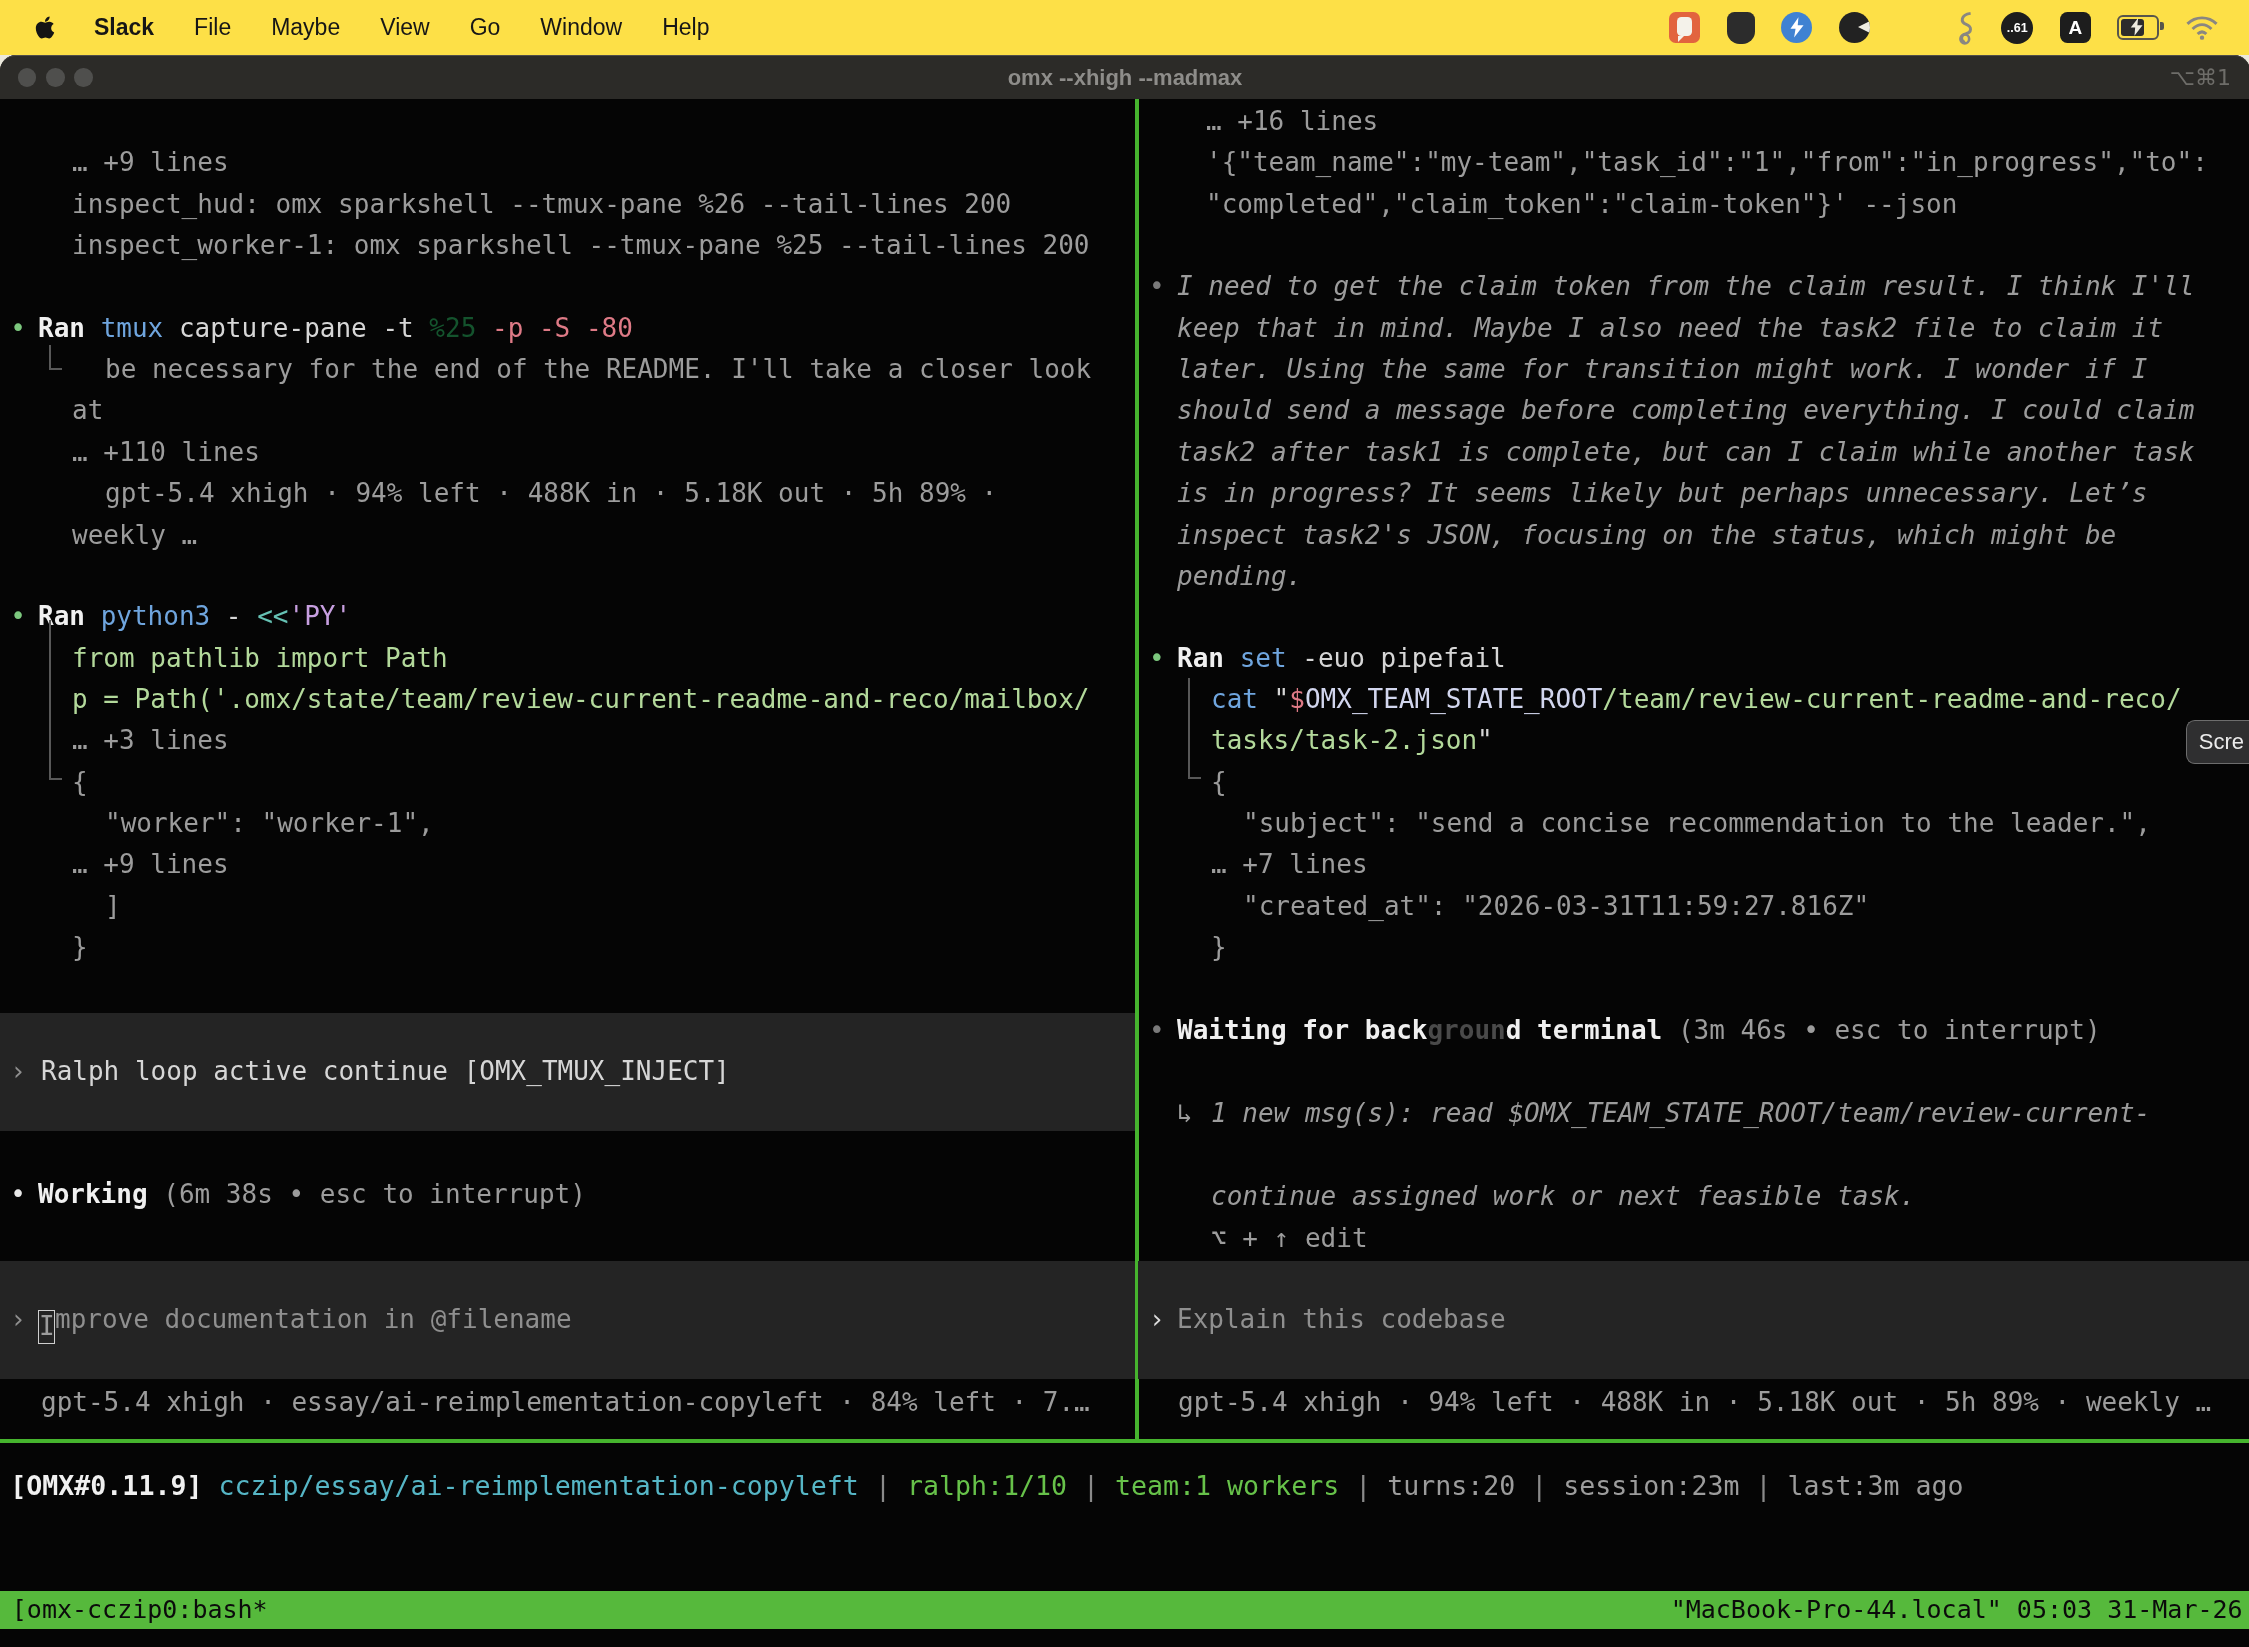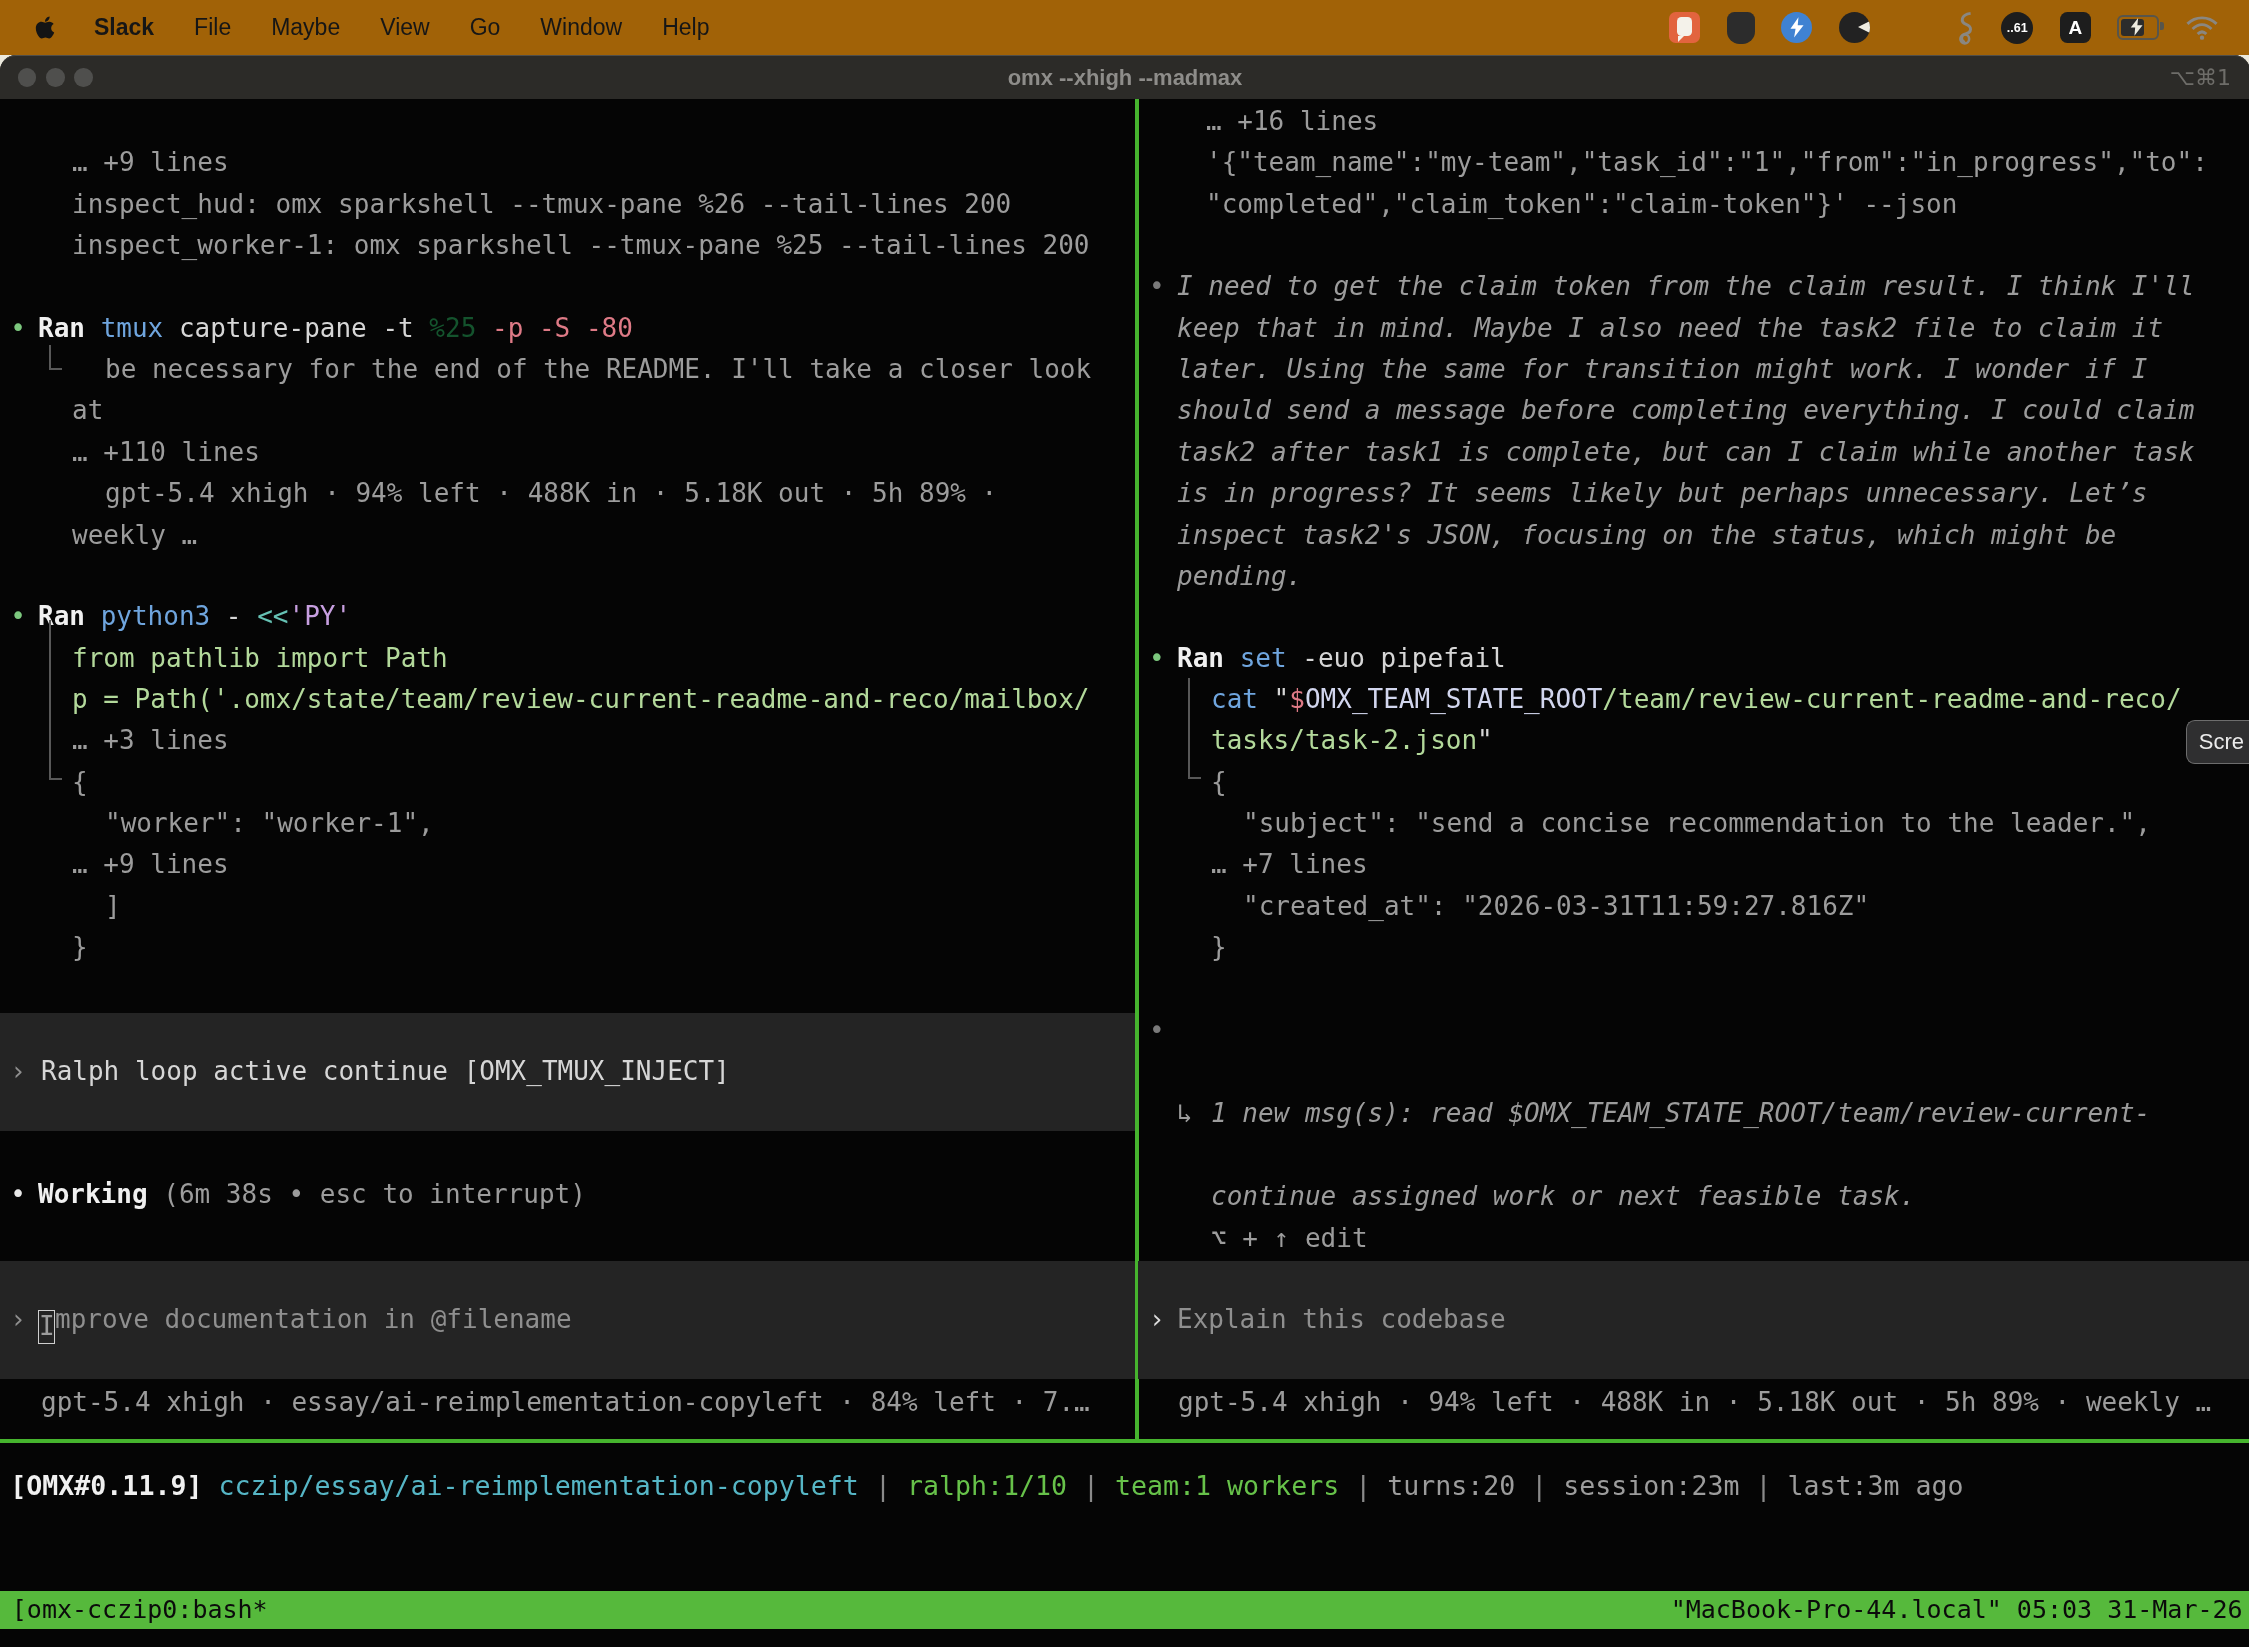--- a/index.html
+++ b/index.html
@@ -1,20 +1,20 @@
 <!DOCTYPE html>
 <html style="font-size:11.8px"><head>
 <meta charset="utf-8">
 <style>
   html,body{margin:0;padding:0;background:#000;}
   .screen{position:relative;width:2250px;height:1648px;background:#ece9dd;overflow:hidden;
           font-family:"DejaVu Sans Mono","DejaVu Sans",monospace;}
 
   
-  .menubar{position:absolute;top:0;left:0;width:2250px;height:55px;background:#a16207;
+  .menubar{position:absolute;top:0;left:0;width:2250px;height:55px;background:#fde047;
            display:flex;align-items:center;color:#161616;
            font-family:"Liberation Sans",sans-serif;font-size:23px;}
   .mb-left{display:flex;align-items:center;padding-left:34px;}
   .apple{width:22px;height:25px;margin-right:38px;}
   .mb-app{font-weight:bold;margin-right:40px;}
   .mb-item{margin-right:40px;}
   .mb-right{margin-left:auto;display:flex;align-items:center;gap:26.6px;padding-right:32px;}
   .tray{display:flex;align-items:center;justify-content:center;}
   .tray-chat{width:31px;height:31px;background:#e2643e;border-radius:6.6px;position:relative;}
   .tray-chat::before{content:"";position:absolute;left:7.4px;top:5.2px;width:15.5px;height:18.5px;background:#f4f2ea;border-radius:4.4px;}
@@ -230,20 +230,21 @@
 
   <div class="guide" style="left:1188px;top:678px;height:100px"></div>
   <div class="gfoot" style="left:1188px;top:777px;width:12.5px"></div>
   <div class="ln" style="left:1211px;top:762px">{</div>
   <div class="ln" style="left:1243px;top:803px">"subject": "send a concise recommendation to the leader.",</div>
   <div class="ln" style="left:1211px;top:844px">… +7 lines</div>
   <div class="ln" style="left:1243px;top:886px">"created_at": "2026-03-31T11:59:27.816Z"</div>
   <div class="ln" style="left:1211px;top:927px">}</div>
 
   <span class="ln dim" style="left:1149px;top:1010px">•</span>
+  <div class="ln" style="left:1177px;top:1010px"><span class="bw">Waiting for back</span><span class="shimmer">groun</span><span class="bw">d terminal</span><span> (3m 46s • esc to interrupt)</span></div>
 
   <span class="ln" style="left:1177px;top:1093px">↳ </span>
   <div class="ln it" style="left:1211px;top:1093px">1 new msg(s): read $OMX_TEAM_STATE_ROOT/team/review-current-</div>
   <div class="ln it" style="left:1211px;top:1176px">continue assigned work or next feasible task.</div>
   <div class="ln" style="left:1211px;top:1218px">⌥ + ↑ edit</div>
 
   <div class="band" style="left:1138px;top:1261px;width:1112px;height:118px"></div>
   <span class="ln" style="left:1149px;top:1299px;color:#dcdcdc">›</span>
   <div class="ln dim2" style="left:1177px;top:1299px">Explain this codebase</div>
 

